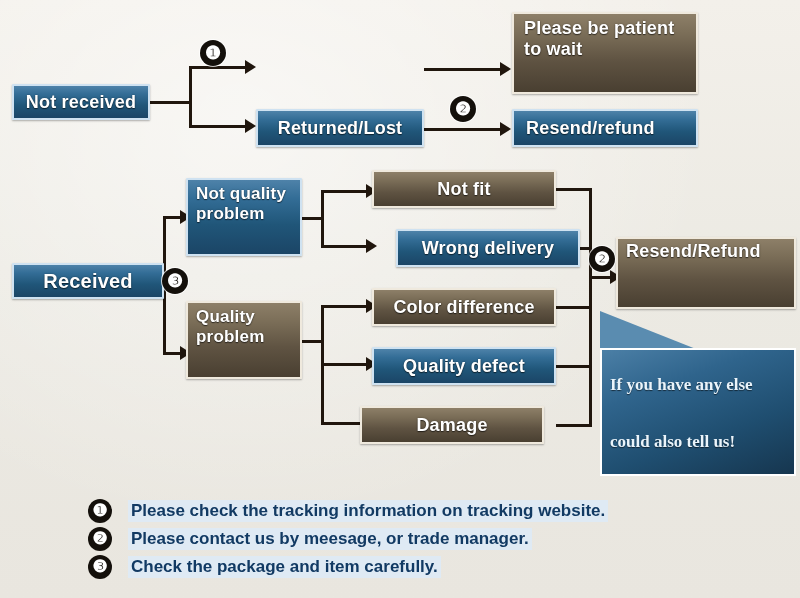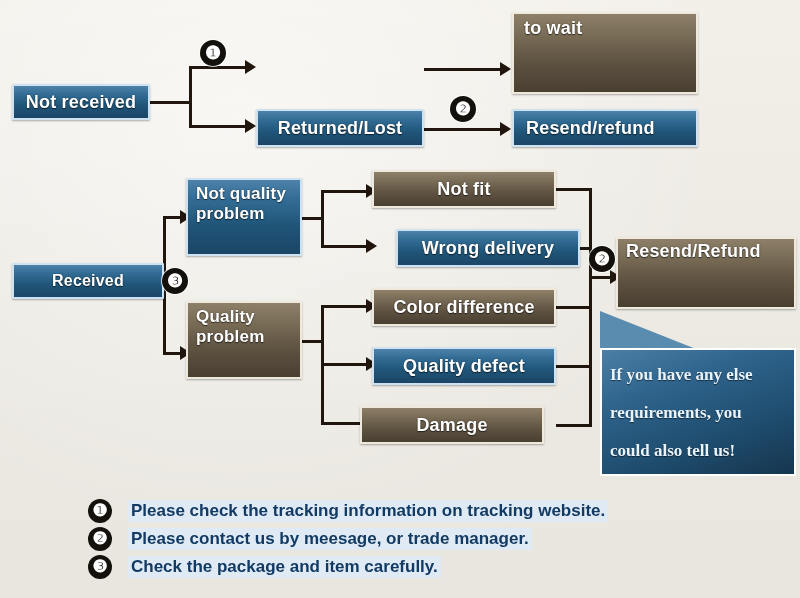--- a/index.html
+++ b/index.html
@@ -173,20 +173,21 @@
   <div class="node blue center" style="left:12px; top:84px; width:138px; height:36px; font-size:18px; padding:0 6px;">
     <span>Not received</span>
   </div>
 
 
   <div class="node blue center" style="left:256px; top:109px; width:168px; height:38px; font-size:18px; padding:0 6px;">
     <span>Returned/Lost</span>
   </div>
 
   <div class="node brown left two-line" style="left:512px; top:12px; width:186px; height:82px; font-size:18px; padding:4px 10px;">
+    <span class="ln">Please be patient</span>
     <span class="ln">to wait</span>
   </div>
 
   <div class="node blue left" style="left:512px; top:109px; width:186px; height:38px; font-size:18px; padding:0 12px;">
     <span>Resend/refund</span>
   </div>
 
   <div class="badge" style="left:200px; top:40px;">
     <span>❶</span>
   </div>
@@ -220,21 +221,21 @@
 
   <div class="hline" style="left:556px; top:188px; width:36px;"></div>
   <div class="hline" style="left:556px; top:247px; width:36px;"></div>
   <div class="hline" style="left:556px; top:306px; width:36px;"></div>
   <div class="hline" style="left:556px; top:365px; width:36px;"></div>
   <div class="hline" style="left:556px; top:424px; width:36px;"></div>
   <div class="vline" style="left:589px; top:188px; height:239px;"></div>
   <div class="hline" style="left:589px; top:276px; width:26px;"></div>
   <div class="arrow" style="left:610px; top:270px;"></div>
 
-  <div class="node blue center" style="left:12px; top:263px; width:152px; height:36px; font-size:16px; padding:0 6px;">
+  <div class="node blue center" style="left:12px; top:263px; width:152px; height:36px; font-size:20px; padding:0 6px;">
     <span>Received</span>
   </div>
 
   <div class="node blue left two-line" style="left:186px; top:178px; width:116px; height:78px; font-size:17px; padding:4px 8px;">
     <span class="ln">Not quality</span>
     <span class="ln">problem</span>
   </div>
 
   <div class="node brown left two-line" style="left:186px; top:301px; width:116px; height:78px; font-size:17px; padding:4px 8px;">
     <span class="ln">Quality</span>
@@ -275,21 +276,20 @@
 
   <div id="bubble-tail" style="left:600px; top:311px;
               border-left: 0 solid transparent;
               border-top: 0 solid transparent;
               width:0; height:0;
               border-bottom: 38px solid #5a8cb0;
               border-right: 96px solid transparent;"></div>
 
   <div id="bubble" style="left:600px; top:348px; width:196px; height:128px; font-size:17px;font-family:Liberation Serif, serif;">
     <span class="bl">If you have any else</span>
-    <span class="bl">requirements, you</span>
     <span class="bl">could also tell us!</span>
   </div>
 
   <div id="legend" style="left:88px; top:497px; width:680px;">
     <div class="legend-row">
       <div class="legend-badge">
         <span>❶</span>
       </div>
       <div class="legend-text">Please check the tracking information on tracking website.</div>
     </div>

